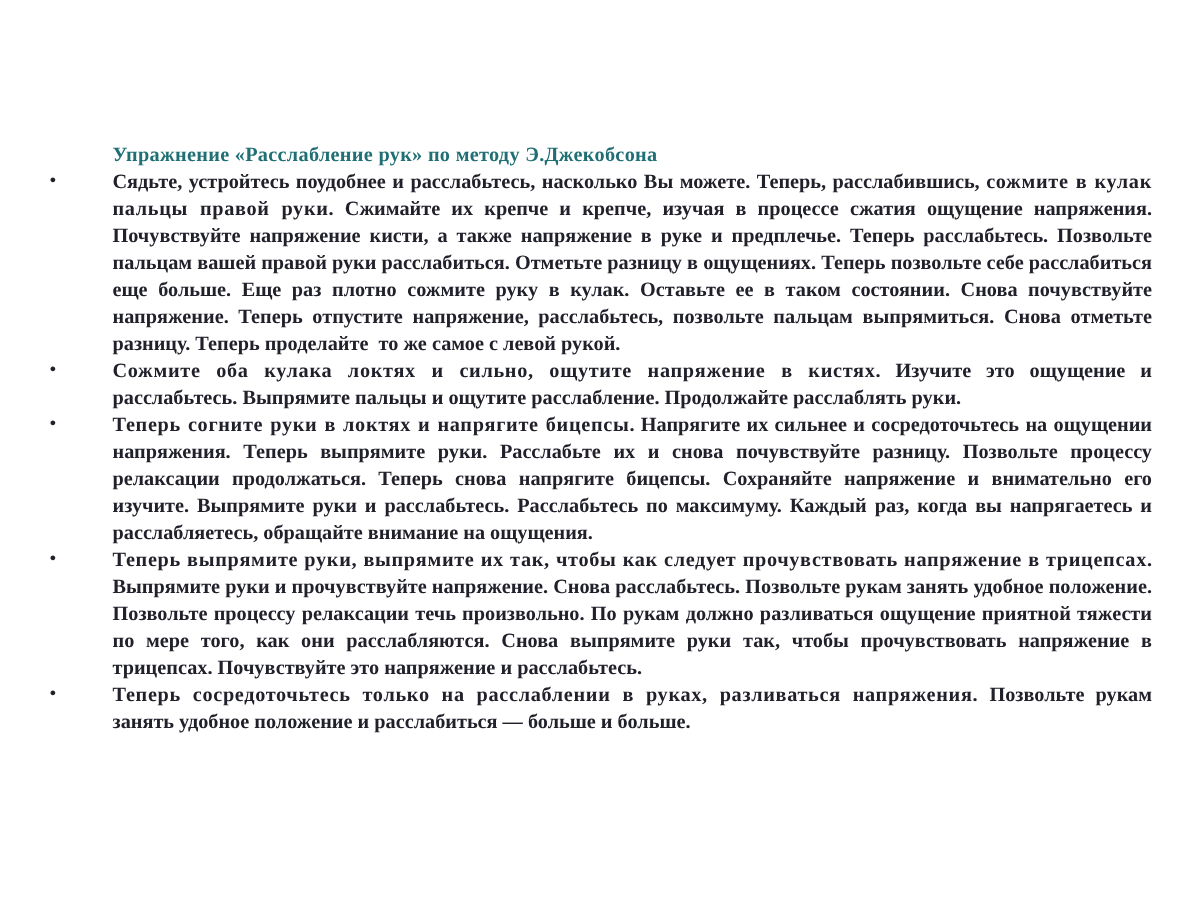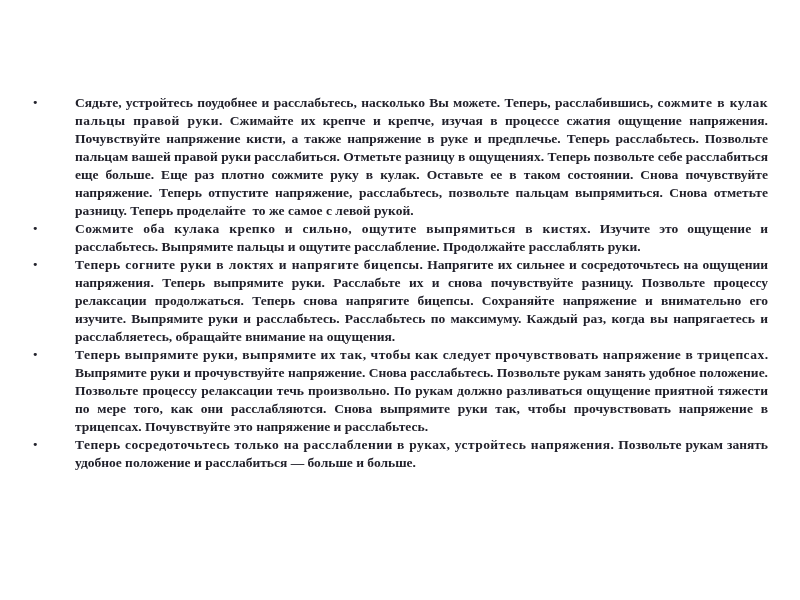--- a/index.html
+++ b/index.html
@@ -58,36 +58,37 @@
   .run.bold{
     font-weight:bold;
     letter-spacing:0.45px;
   }
 </style>
 </head>
 <body>
 
 <div class="slide">
   <div class="content">
+    <div class="slide-title">Упражнение «Расслабление рук» по методу Э.Джекобсона</div>
     <ul class="bullet-list">
         <li class="bullet-item">
           <span class="bullet-marker">•</span>
           <div class="bullet-text"><span class="run">Сядьте, устройтесь поудобнее и расслабьтесь, насколько Вы можете. Теперь, расслабившись, </span><span class="run bold">сожмите в кулак пальцы правой руки</span><span class="run">. Сжимайте их крепче и крепче, изучая в процессе сжатия ощущение напряжения. Почувствуйте напряжение кисти, а также напряжение в руке и предплечье. Теперь расслабьтесь. Позвольте пальцам вашей правой руки расслабиться. Отметьте разницу в ощущениях. Теперь позвольте себе расслабиться еще больше. Еще раз плотно сожмите руку в кулак. Оставьте ее в таком состоянии. Снова почувствуйте напряжение. Теперь отпустите напряжение, расслабьтесь, позвольте пальцам выпрямиться. Снова отметьте разницу. Теперь проделайте  то же самое с левой рукой.</span></div>
         </li>
         <li class="bullet-item">
           <span class="bullet-marker">•</span>
-          <div class="bullet-text"><span class="run bold">Сожмите оба кулака крепко и сильно, ощутите выпрямиться в кистях</span><span class="run">. Изучите это ощущение и расслабьтесь. Выпрямите пальцы и ощутите расслабление. Продолжайте расслаблять руки.</span></div>
+          <div class="bullet-text"><span class="run bold">Сожмите оба кулака локтях и сильно, ощутите напряжение в кистях</span><span class="run">. Изучите это ощущение и расслабьтесь. Выпрямите пальцы и ощутите расслабление. Продолжайте расслаблять руки.</span></div>
         </li>
         <li class="bullet-item">
           <span class="bullet-marker">•</span>
           <div class="bullet-text"><span class="run bold">Теперь согните руки в локтях и напрягите бицепсы</span><span class="run">. Напрягите их сильнее и сосредоточьтесь на ощущении напряжения. Теперь выпрямите руки. Расслабьте их и снова почувствуйте разницу. Позвольте процессу релаксации продолжаться. Теперь снова напрягите бицепсы. Сохраняйте напряжение и внимательно его изучите. Выпрямите руки и расслабьтесь. Расслабьтесь по максимуму. Каждый раз, когда вы напрягаетесь и расслабляетесь, обращайте внимание на ощущения.</span></div>
         </li>
         <li class="bullet-item">
           <span class="bullet-marker">•</span>
           <div class="bullet-text"><span class="run bold">Теперь выпрямите руки, выпрямите их так, чтобы как следует прочувствовать напряжение в трицепсах</span><span class="run">. Выпрямите руки и прочувствуйте напряжение. Снова расслабьтесь. Позвольте рукам занять удобное положение. Позвольте процессу релаксации течь произвольно. По рукам должно разливаться ощущение приятной тяжести по мере того, как они расслабляются. Снова выпрямите руки так, чтобы прочувствовать напряжение в трицепсах. Почувствуйте это напряжение и расслабьтесь.</span></div>
         </li>
         <li class="bullet-item">
           <span class="bullet-marker">•</span>
-          <div class="bullet-text"><span class="run bold">Теперь сосредоточьтесь только на расслаблении в руках, устройтесь напряжения.</span><span class="run"> Позвольте рукам занять удобное положение и расслабиться — больше и больше.</span></div>
+          <div class="bullet-text"><span class="run bold">Теперь сосредоточьтесь только на расслаблении в руках, разливаться напряжения.</span><span class="run"> Позвольте рукам занять удобное положение и расслабиться — больше и больше.</span></div>
         </li>
       </ul>
   </div>
 </div>
 
 </body></html>

